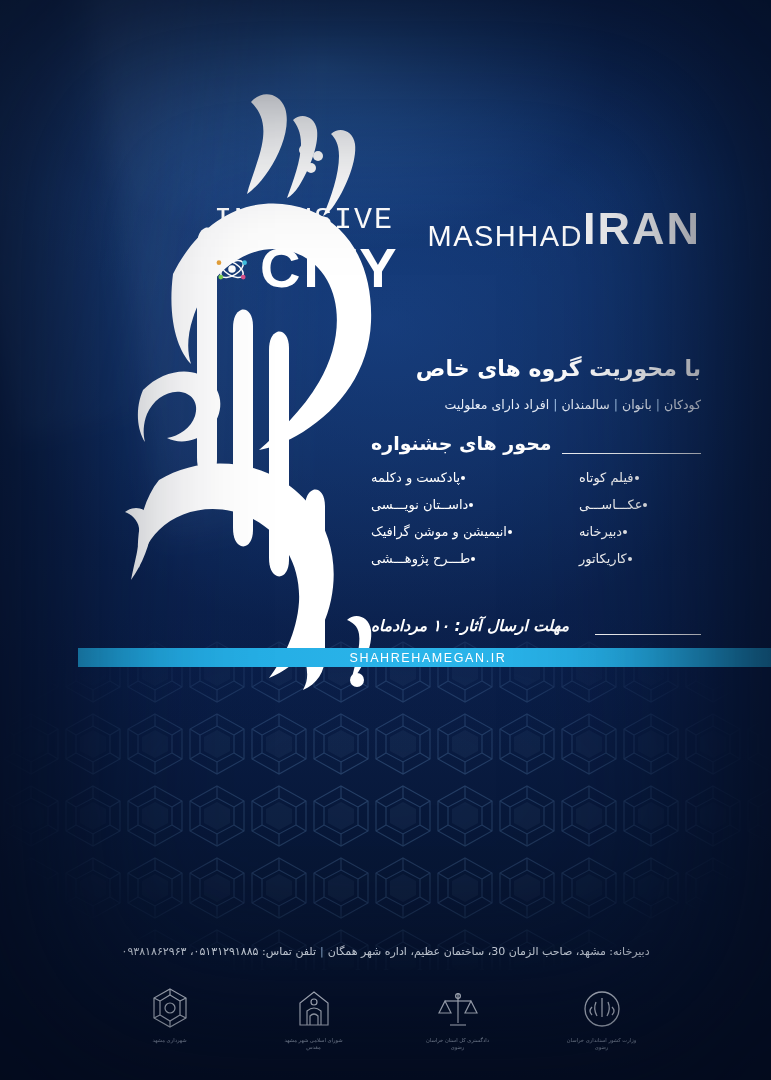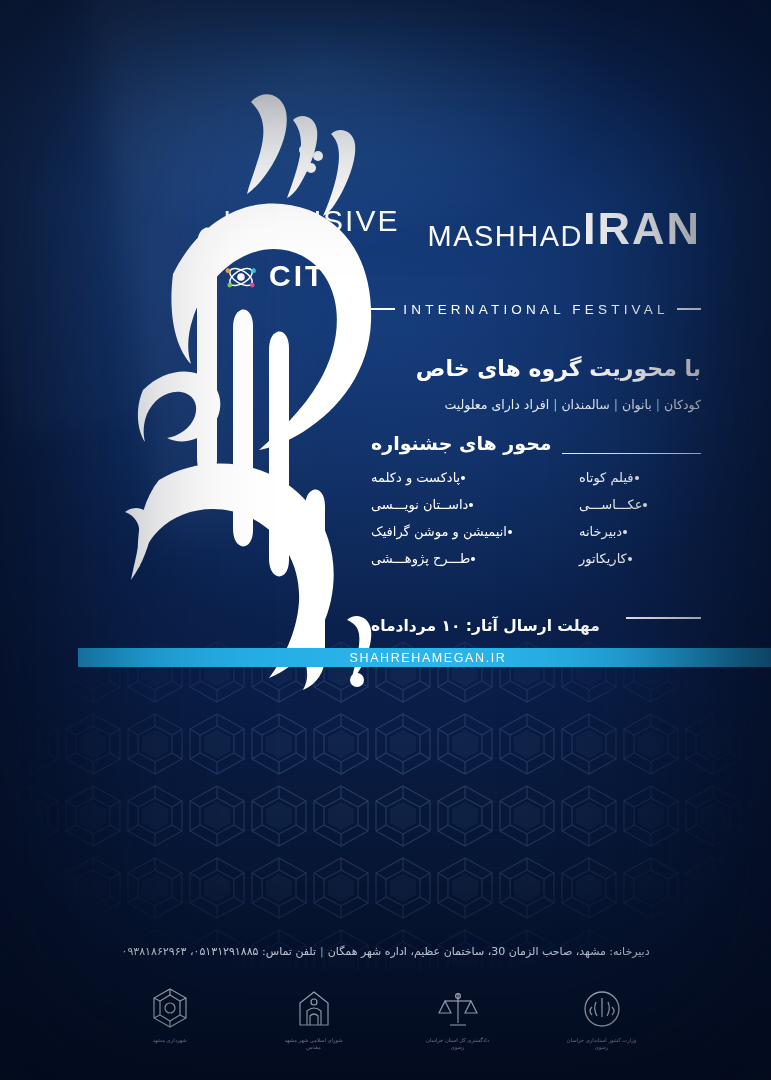--- a/index.html
+++ b/index.html
@@ -61,28 +61,28 @@
   }
   .logo-row{
     display:flex;flex-direction:row;align-items:flex-start;justify-content:flex-end;
     gap:14px;
   }
   .logo-left{
     display:flex;flex-direction:column;align-items:flex-start;
     color:#ffffff;
   }
   .logo-line1{
-    font-family:Liberation Sans, sans-serif;
+    font-family:Liberation Mono, monospace;
     font-size:30px;letter-spacing:2.0px;font-weight:400;line-height:1.05;
     color:#ffffff;white-space:nowrap;
   }
   .logo-line2{
     font-family:"Liberation Sans", sans-serif;
-    font-size:30px;letter-spacing:3px;font-weight:700;line-height:1.0;
-    color:#ffffff;margin-top:20px;
+    font-size:56px;letter-spacing:3px;font-weight:700;line-height:1.0;
+    color:#ffffff;margin-top:3px;
     display:flex;align-items:center;gap:10px;
   }
   .atom{
     width:36px;height:36px;flex:0 0 36px;margin-top:2px;
   }
   .divider-v{
     width:2px;background:#ffffff;align-self:stretch;margin:2px 0 4px 0;
   }
   .logo-right{
     display:flex;flex-direction:row;align-items:flex-end;color:#fff;
@@ -141,21 +141,21 @@
     display:flex;flex-direction:row;align-items:center;gap:1px;
     font-size:13px;color:#ffffff;white-space:nowrap;
     letter-spacing:1px;
   }
   .dot{
     width:4px;height:4px;border-radius:50%;background:#ffffff;flex:0 0 4px;
   }
 
   .deadline-wrap{
     position:absolute;right:70px;top:617px;width:330px;
-    display:flex;flex-direction:row-reverse;align-items:flex-start;gap:26px;
+    display:flex;flex-direction:row-reverse;align-items:flex-end;gap:26px;font-style:italic;
   }
   .deadline{
     font-size:15.5px;font-weight:bold;color:#ffffff;white-space:nowrap;direction:rtl;
   }
   .deadline-rule{height:1.5px;background:#ffffff;flex:1 1 auto;}
 
   .url-bar{
     position:absolute;left:78px;top:648px;width:700px;height:19px;
     background:linear-gradient(90deg,#1fa7e0 0%,#2bb5ea 50%,#1fa7e0 100%);
     display:flex;align-items:center;justify-content:center;
@@ -259,25 +259,20 @@
           </svg>
           <span>CITY</span>
         </div>
       </div>
       <div class="divider-v"></div>
       <div class="logo-right">
         <div class="logo-mashhad">MASHHAD</div>
         <div class="logo-iran">IRAN</div>
       </div>
     </div>
-    <div class="logo-sub">
-      <span class="bar"></span>
-      <span class="txt">INTERNATIONAL FESTIVAL</span>
-      <span class="bar"></span>
-    </div>
   </div>
 
   <div class="fa-block headline">با محوریت گروه های خاص</div>
 
   <div class="fa-block subline">
     <span>کودکان</span><span class="sep">|</span><span>بانوان</span><span class="sep">|</span><span>سالمندان</span><span class="sep">|</span><span>افراد دارای معلولیت</span>
   </div>
 
   <div class="section-title-wrap">
     <span class="section-title">محور های جشنواره</span>

